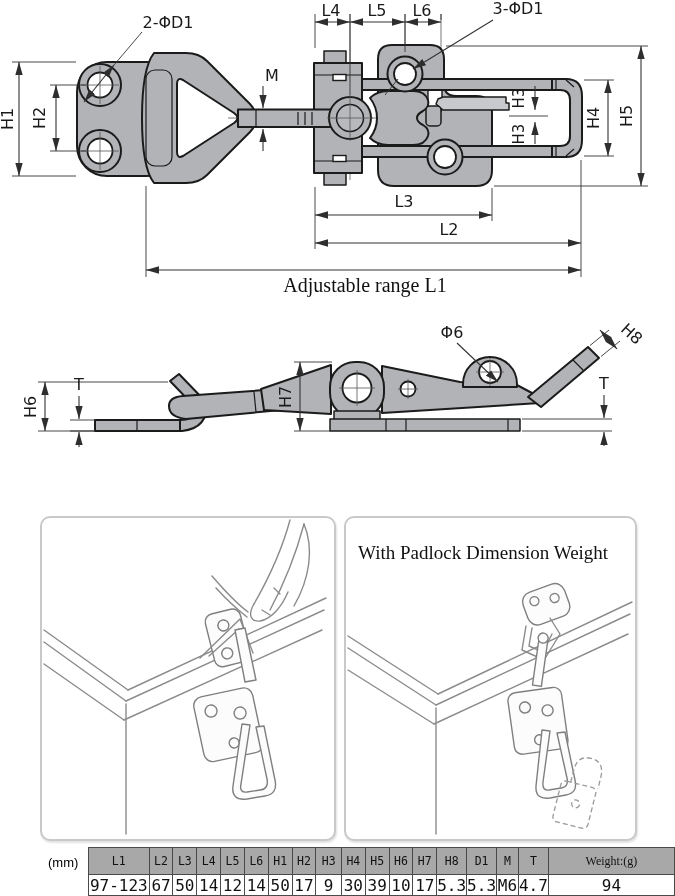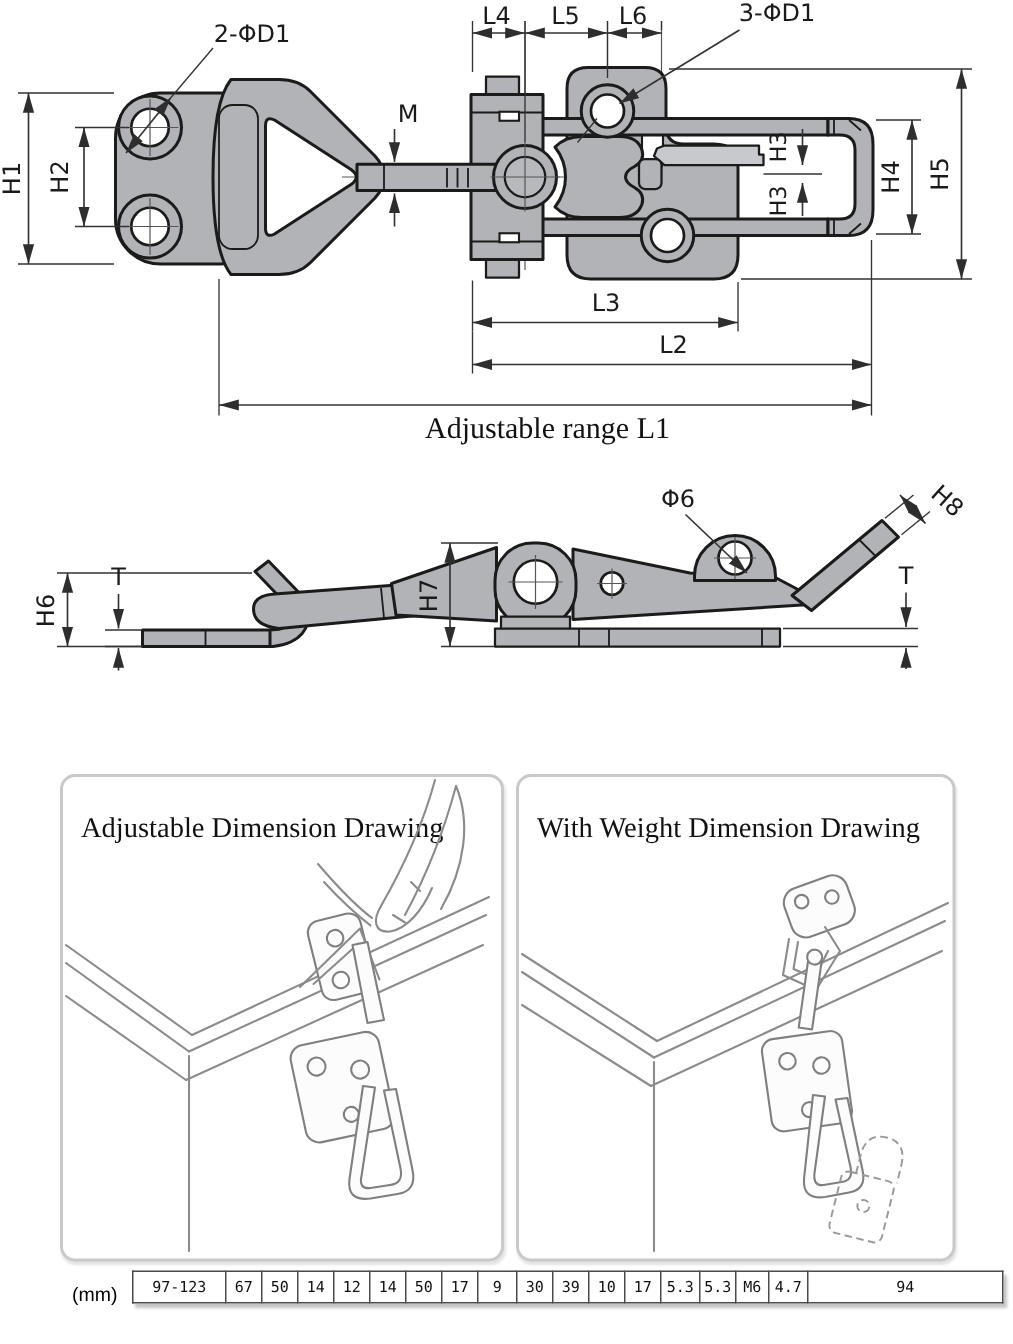--- a/index.html
+++ b/index.html
@@ -25,21 +25,21 @@
   .panel{position:absolute;width:292px;height:321px;background:#fff;border:2px solid #c9c9c9;
          border-radius:10px;box-shadow:1px 2px 2px #e2e2e2;}
   .panel-title{position:absolute;left:12px;top:24px;font:19px "Liberation Serif",serif;color:#111;
                white-space:nowrap;}
   #unit-label{position:absolute;left:48px;top:855px;font:13px "Liberation Sans",sans-serif;color:#000000;}
   #spec-table{position:absolute;left:88px;top:847px;border-collapse:collapse;
               box-shadow:2px 3px 2px #c4c4c4;background:#fff;}
   #spec-table td{border:1.2px solid #4a4a4a;text-align:center;vertical-align:middle;
                  font:11.5px "DejaVu Sans Mono",monospace;color:#111;padding:0;}
   #spec-table tr.hdr td{background:#a8a8a8;height:26px;}
-  #spec-table tr.val td{background:#fff;height:20px;font-size:10px;}
+  #spec-table tr.val td{background:#fff;height:20px;font-size:16px;}
   #spec-table td.wt{font:12px "Liberation Serif",serif;}
 </style>
 </head>
 <body>
 
 <div id="stage">
 
 <svg style="top:0" width="675" height="300" viewBox="0 0 675 300">
   <defs>
     <marker id="ar" orient="auto-start-reverse" markerWidth="13" markerHeight="8" refX="12" refY="4">
@@ -267,21 +267,20 @@
   </g>
   <g>
     <path class="ext" d="M522,119 H612 M522,131 H612"></path>
     <line class="dim" x1="604" y1="95" x2="604" y2="118" marker-end="url(#ar)"></line>
     <line class="dim" x1="604" y1="146" x2="604" y2="132" marker-end="url(#ar)"></line>
     <text class="dimtext" x="604" y="89" text-anchor="middle">T</text>
   </g>
 </svg>
 
 <div class="panel" style="left:40px;top:516px;">
-  <div class="panel-title">Adjustable Dimension Drawing</div>
   <svg width="288" height="317" viewBox="0 0 288 317" style="top:0;left:0;">
     <g>
       <path class="sk" d="M2,112 L86,172 M2,124 L84,183 M2,146 L82,202"></path>
       <path class="sk" d="M86,172 L284,80 M84,183 L282,92 M82,202 L280,112"></path>
       <path class="sk" d="M84,186 L84,316"></path>
     </g>
     <g>
       <g transform="translate(178,98) rotate(-14)">
         <rect class="skp" x="-16" y="-4" width="36" height="54" rx="8"></rect>
         <circle class="skp" cx="1" cy="10" r="5.5"></circle>
@@ -304,21 +303,21 @@
       <path class="sk" d="M212,86 C206,96 208,104 218,103 C230,101 240,88 246,74"></path>
       <path class="sk" d="M170,58 C182,72 194,85 206,94"></path>
       <path class="sk" d="M174,70 C185,82 196,92 205,99"></path>
       <path class="sk" d="M262,6 C272,30 268,60 252,88"></path>
       <path class="sk" d="M232,70 L238,76 M220,92 L228,97"></path>
     </g>
   </svg>
 </div>
 
 <div class="panel" style="left:344px;top:516px;width:289px;">
-  <div class="panel-title">With Weight Dimension Drawing</div>
+  <div class="panel-title">With Padlock Dimension Weight</div>
   <svg width="288" height="317" viewBox="0 0 288 317" style="top:0;left:0;">
     <g>
       <path class="sk" d="M2,118 L92,176 M2,130 L90,187 M2,152 L88,206"></path>
       <path class="sk" d="M92,176 L286,84 M90,187 L284,96 M88,206 L282,116"></path>
       <path class="sk" d="M90,190 L90,316"></path>
     </g>
     <g>
       <g transform="translate(198,86) rotate(-20)">
         <rect class="skp" x="-20" y="-16" width="44" height="34" rx="10"></rect>
         <circle class="skp" cx="-8" cy="-6" r="4.5"></circle>
@@ -363,20 +362,40 @@
         <col style="width:24px">
         <col style="width:24px">
     <col style="width:24px">
         <col style="width:26px">
         <col style="width:24px">
         <col style="width:22px">
     <col style="width:26px">
         <col style="width:130px">
   </colgroup>
   <tbody>
+        <tr class="hdr">
+    <td>L1</td>
+    <td>L2</td>
+    <td>L3</td>
+    <td>L4</td>
+    <td>L5</td>
+    <td>L6</td>
+    <td>H1</td>
+    <td>H2</td>
+    <td>H3</td>
+    <td>H4</td>
+    <td>H5</td>
+    <td>H6</td>
+    <td>H7</td>
+    <td>H8</td>
+    <td>D1</td>
+    <td>M</td>
+    <td>T</td>
+    <td class="wt">Weight:(g)</td>
+  </tr>
   <tr class="val">
     <td>97-123</td>
     <td>67</td>
     <td>50</td>
     <td>14</td>
     <td>12</td>
     <td>14</td>
     <td>50</td>
     <td>17</td>
     <td>9</td>

